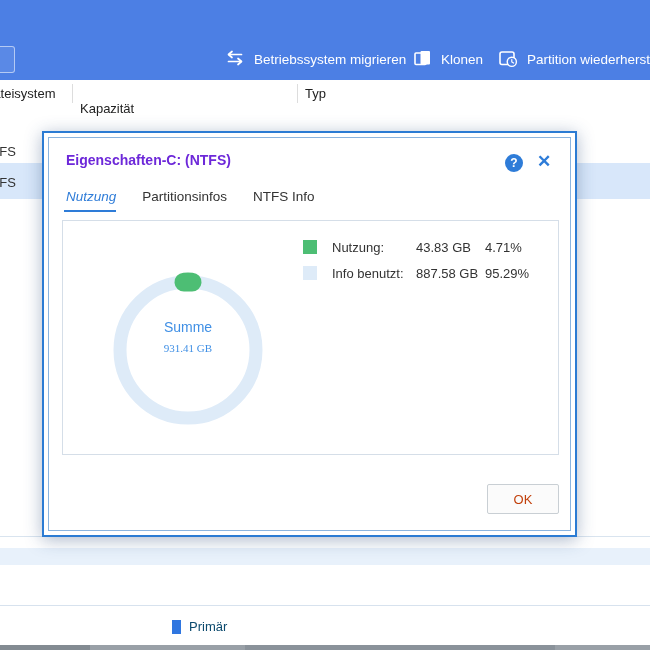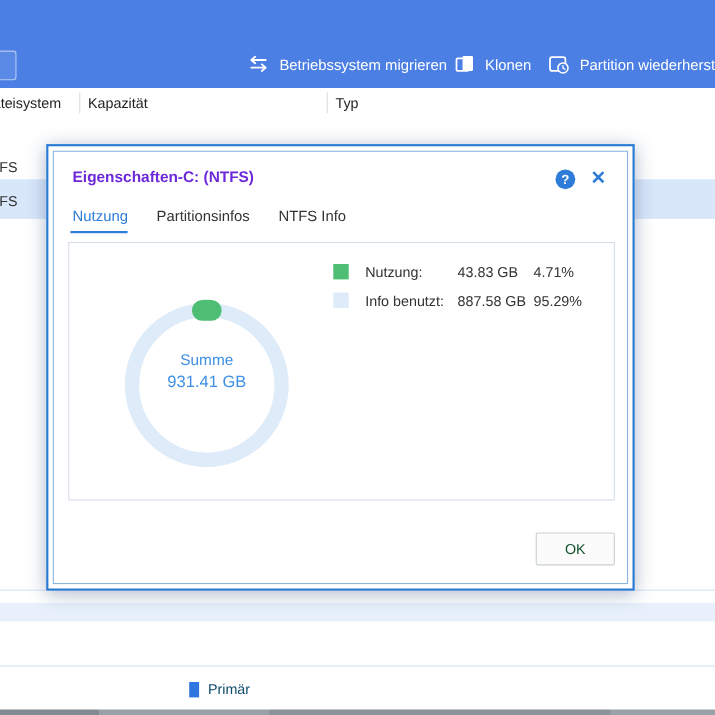--- a/index.html
+++ b/index.html
@@ -36,36 +36,36 @@
     background:#fff; border:2px solid #2B7BD3; box-shadow:0 3px 16px rgba(40,70,120,.38); }
   .dialog-inner { position:absolute; inset:4px; border:1px solid #8AB4DF; pointer-events:none; }
   .dlg-title { position:absolute; left:22px; top:19px; font-size:14px; font-weight:600; color:#6d28d9; }
   .help-btn { position:absolute; left:461px; top:21px; width:18px; height:18px; border-radius:50%;
     background:#2E7CD8; color:#fff; font-size:12px; font-weight:bold; display:flex;
     align-items:center; justify-content:center; cursor:pointer; }
   .close-btn { position:absolute; left:490px; top:18px; width:20px; height:20px; color:#2E7CD8;
     font-size:17px; font-weight:bold; display:flex; align-items:center; justify-content:center; cursor:pointer; }
   .tabs { position:absolute; left:22px; top:56px; display:flex; gap:26px; font-size:13.5px; }
   .tab { cursor:pointer; color:#333; }
-  .tab.active { color:#2E7CD8; }
+  .tab.active { color:#2E7CD8;font-style:italic; }
   .tab-underline { position:absolute; left:20px; top:77px; width:52px; height:2px; background:#2E7CD8; }
   .content-box { position:absolute; left:18px; top:87px; width:497px; height:235px;
     border:1px solid #D5DEE8; background:#fff; }
   .donut-wrap { position:absolute; left:40px; top:44px; width:170px; height:170px; }
   .donut-center { position:absolute; left:40px; top:96px; width:170px; text-align:center;
     color:#3F8FE5; }
   .donut-center .l1 { font-size:14px; line-height:20px; }
-  .donut-center .l2 { font-size:15px; line-height:22px; }
+  .donut-center .l2 { font-size:11px; line-height:22px;font-family:Liberation Serif, serif; }
   .usage-legend { position:absolute; left:240px; top:13px; }
   .ul-row { display:flex; align-items:center; height:26px; font-size:13px; color:#333; }
   .ul-row .sw { width:14px; height:14px; margin-right:15px; flex:0 0 auto; }
   .ul-row .lab { width:84px; }
   .ul-row .val { width:69px; }
   .ok-btn { position:absolute; left:443px; top:351px; width:72px; height:30px;
-    background:#FBFBFB; border:1px solid #C9CFD4; border-radius:2px; font-size:13px; color:#14532d;
+    background:#FBFBFB; border:1px solid #C9CFD4; border-radius:2px; font-size:13px; color:#c2410c;
     display:flex; align-items:center; justify-content:center; cursor:pointer;
     font-family:"Liberation Sans", sans-serif; }
 </style>
 </head>
 <body>
 
 <div class="screen">
 
   <div class="toolbar">
     <div class="cut-btn"></div>
@@ -98,21 +98,21 @@
           <rect x="3" y="4" width="14" height="12.5" rx="2" fill="none" stroke="#fff" stroke-width="1.6"></rect>
           <circle cx="14.8" cy="13.8" r="4.6" fill="#4C7FE4" stroke="#fff" stroke-width="1.4"></circle>
           <path d="M14.8 11.6 V13.9 L16.6 15" fill="none" stroke="#fff" stroke-width="1.2" stroke-linecap="round"></path>
         </svg>
       </span>
       <span>Partition wiederherstellen</span>
     </div>
   </div>
 
   <div class="hdr" style="left:-16px;">Dateisystem</div>
-  <div class="hdr" style="left:80px;">Kapazität</div>
+  <div class="hdr" style="left:80px;margin-top:15px;">Kapazität</div>
   <div class="hdr" style="left:305px;">Typ</div>
   <div class="hdr-sep" style="left:72px;"></div>
   <div class="hdr-sep" style="left:297px;"></div>
 
   <div class="row-label" style="left:-18px; top:144px;">NTFS</div>
   <div class="sel-row"></div>
   <div class="row-label" style="left:-18px; top:175px;">NTFS</div>
 
   <div class="line-a"></div>
   <div class="band"></div>

